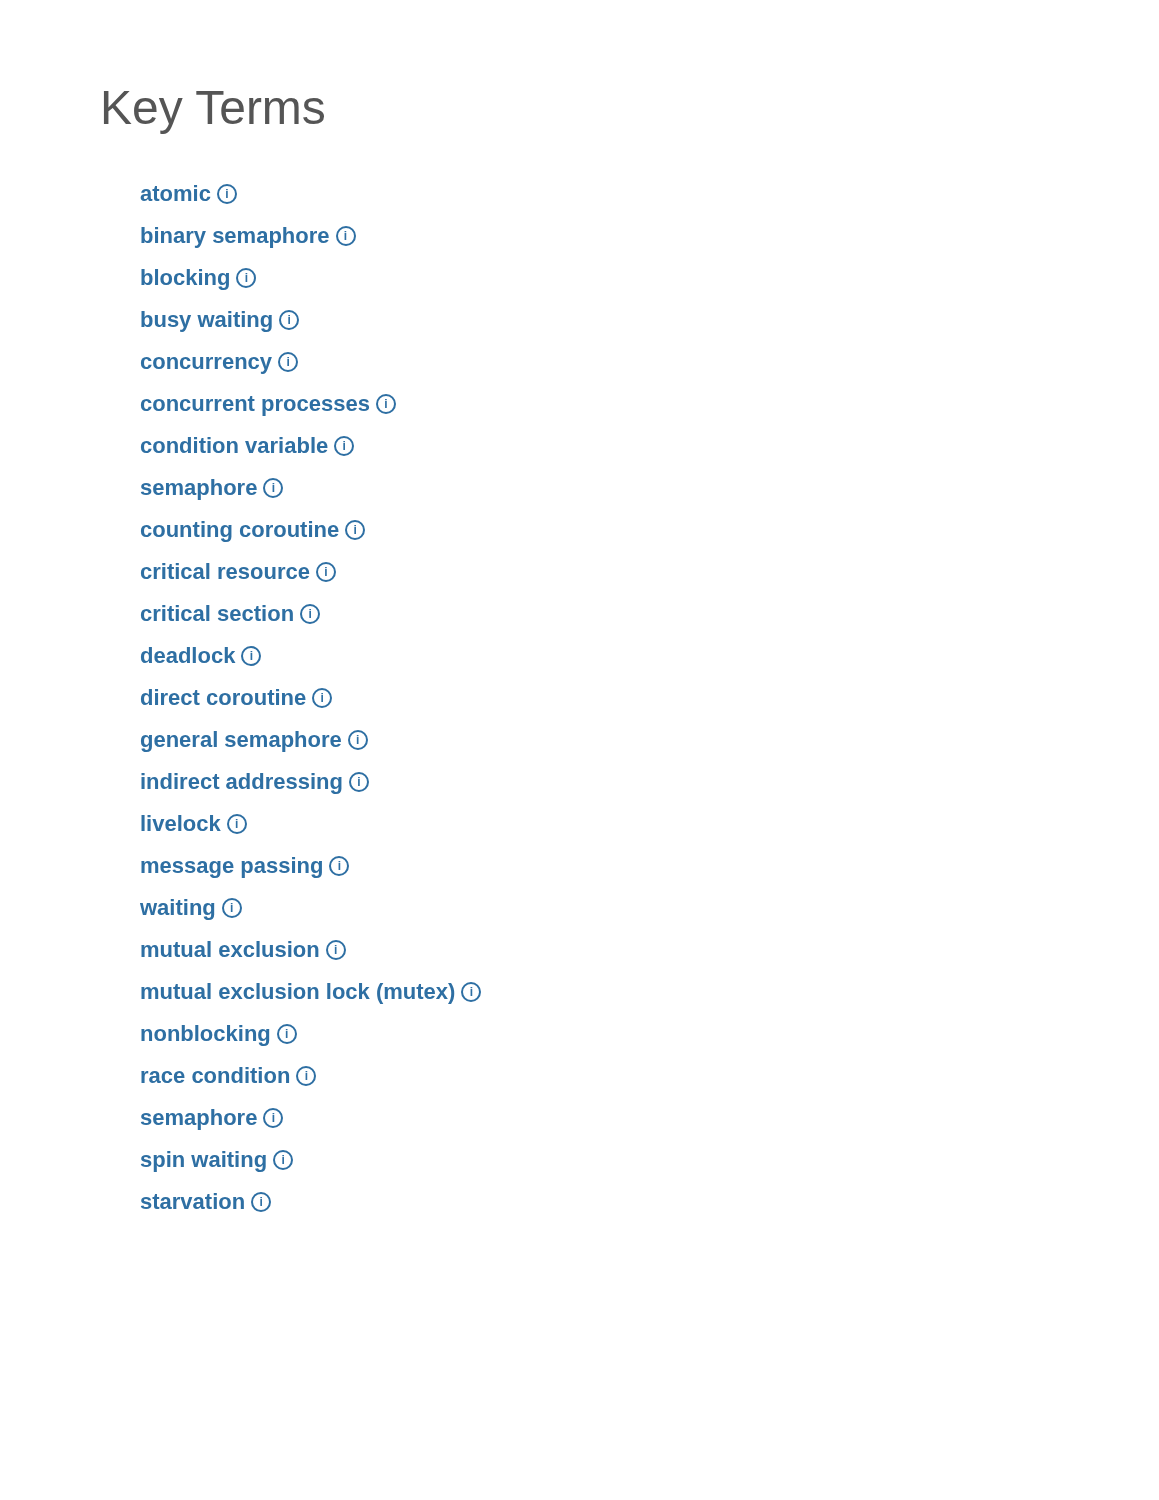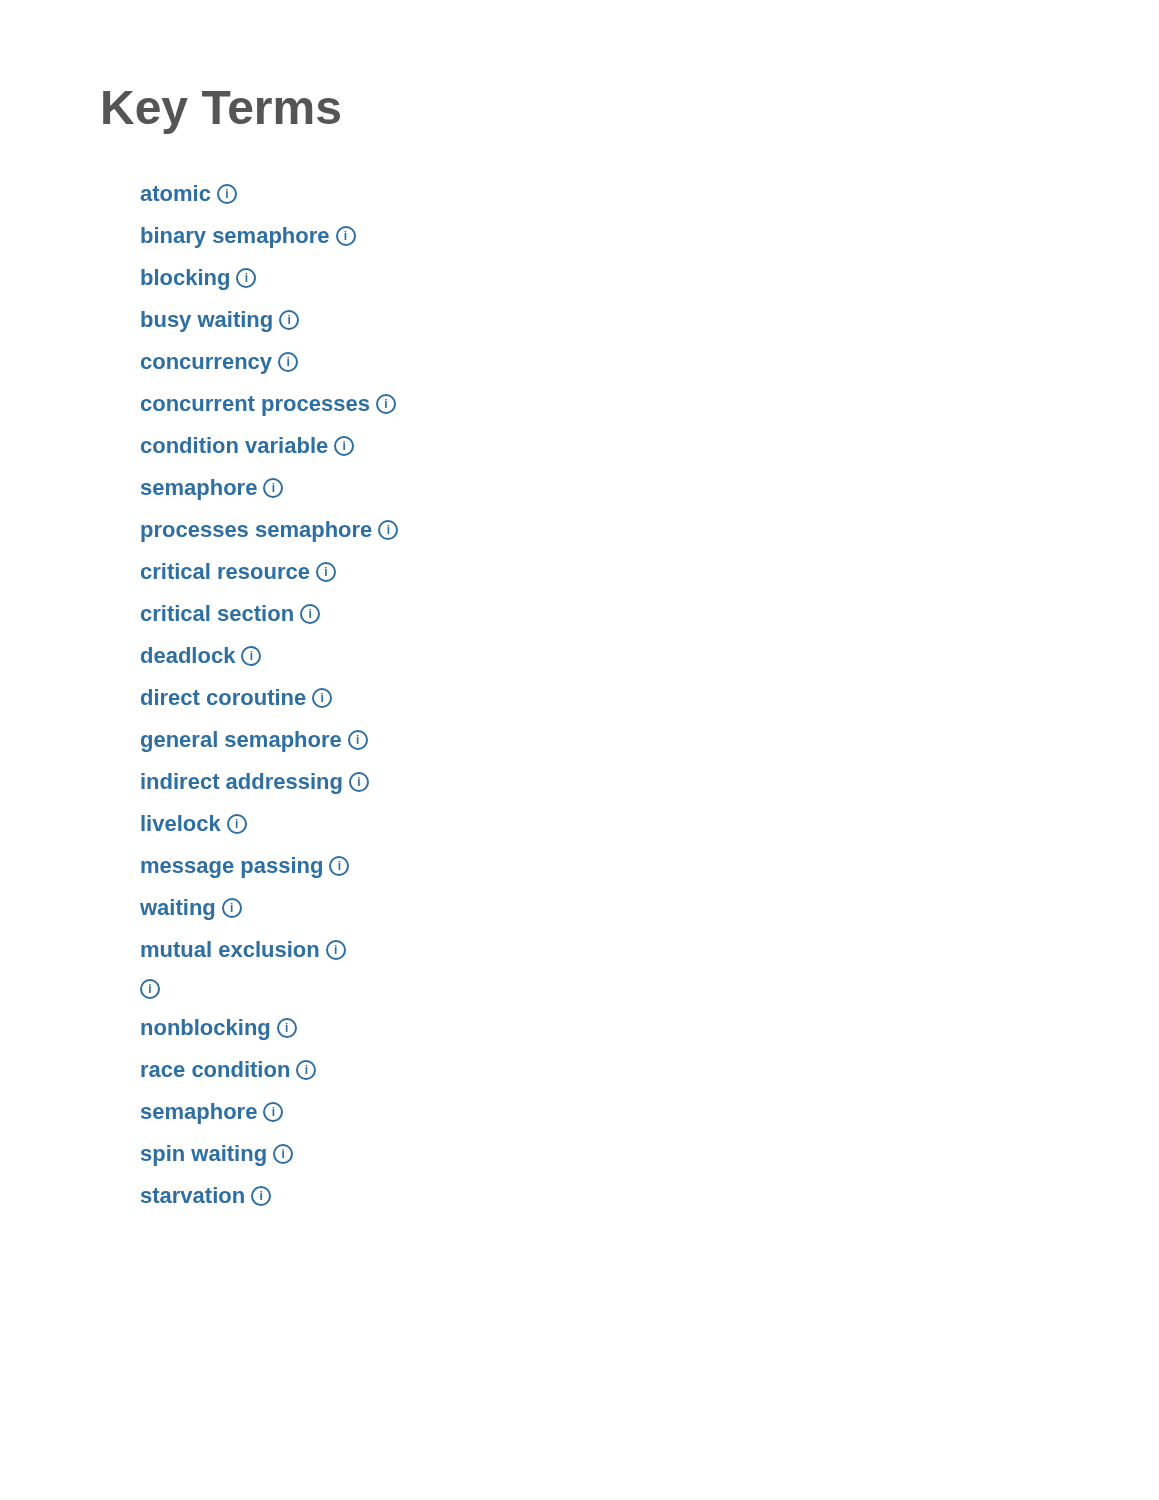--- a/index.html
+++ b/index.html
@@ -11,21 +11,21 @@
     body {
       background: #ffffff;
       font-family: Georgia, 'Times New Roman', serif;
       width: 1159px;
       min-height: 1500px;
       padding: 80px 100px;
     }
 
     h1 {
       font-size: 48px;
-      font-weight: 700;
+      font-weight: 400;
       color: #555555;
       margin-bottom: 40px;
       font-family: Arial, Helvetica, sans-serif;
     }
 
     .terms-list {
       display: flex;
       flex-direction: column;
       gap: 4px;
       padding-left: 40px;
@@ -96,21 +96,21 @@
     </div>
     <div class="term-item">
       <span class="term-link">condition variable</span>
       <span class="info-icon">i</span>
     </div>
     <div class="term-item">
       <span class="term-link">semaphore</span>
       <span class="info-icon">i</span>
     </div>
     <div class="term-item">
-      <span class="term-link">processes semaphore</span>
+      <span class="term-link">counting coroutine</span>
       <span class="info-icon">i</span>
     </div>
     <div class="term-item">
       <span class="term-link">critical resource</span>
       <span class="info-icon">i</span>
     </div>
     <div class="term-item">
       <span class="term-link">critical section</span>
       <span class="info-icon">i</span>
     </div>
@@ -140,20 +140,21 @@
     </div>
     <div class="term-item">
       <span class="term-link">waiting</span>
       <span class="info-icon">i</span>
     </div>
     <div class="term-item">
       <span class="term-link">mutual exclusion</span>
       <span class="info-icon">i</span>
     </div>
     <div class="term-item">
+      <span class="term-link">mutual exclusion lock (mutex)</span>
       <span class="info-icon">i</span>
     </div>
     <div class="term-item">
       <span class="term-link">nonblocking</span>
       <span class="info-icon">i</span>
     </div>
     <div class="term-item">
       <span class="term-link">race condition</span>
       <span class="info-icon">i</span>
     </div>

